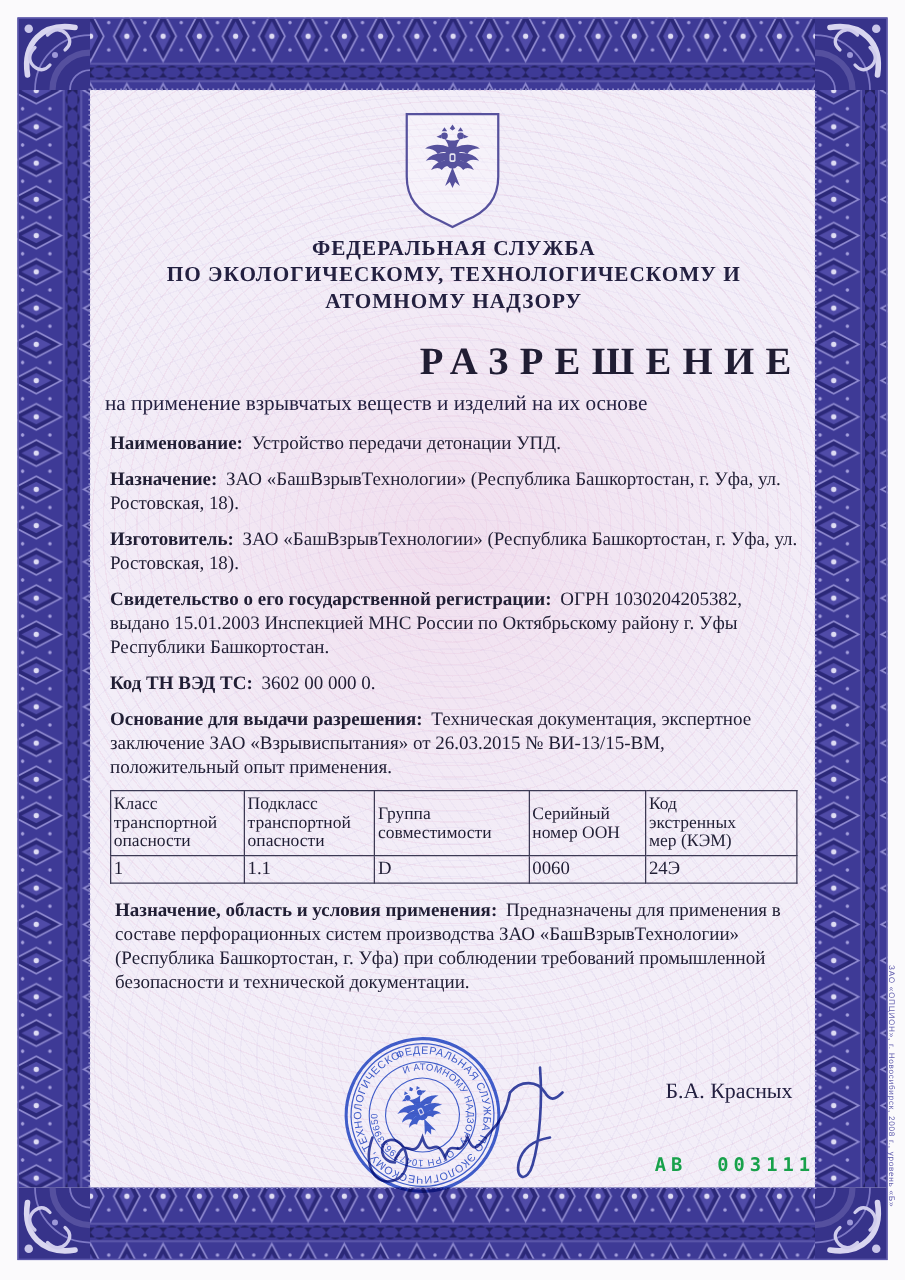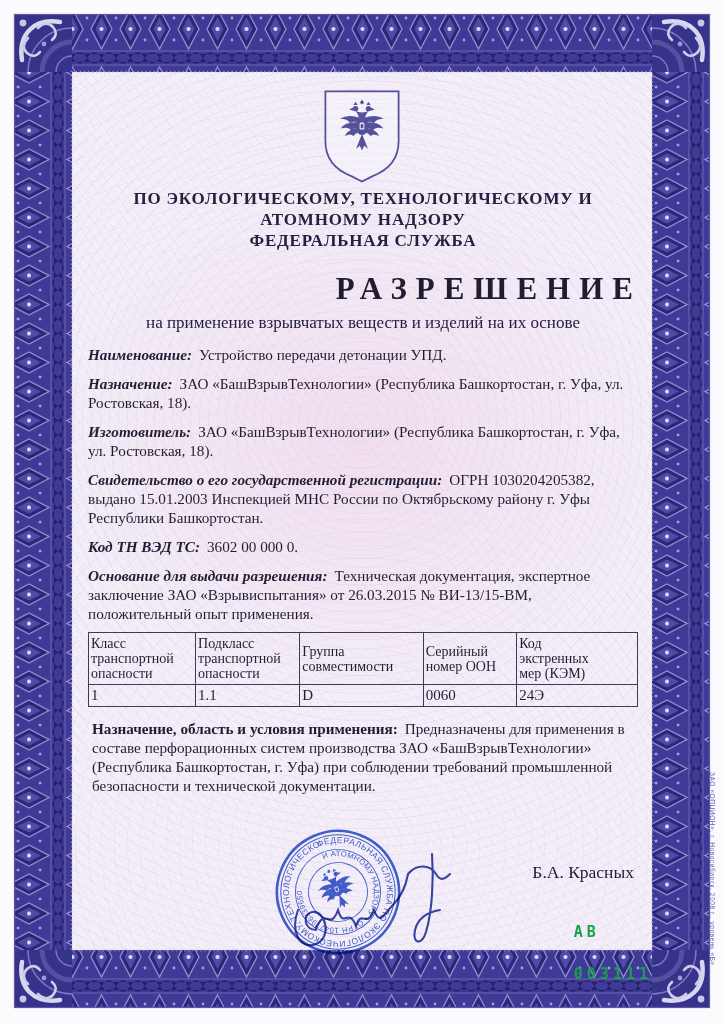--- a/index.html
+++ b/index.html
@@ -23,47 +23,47 @@
       repeating-radial-gradient(circle at 50% 88%, rgba(200,186,226,.14) 0 1px, rgba(0,0,0,0) 1px 13px),
       repeating-linear-gradient(55deg, rgba(124,112,192,.05) 0 1px, rgba(0,0,0,0) 1px 7px),
       #f3eef8;
   }
 
   
   .content{position:absolute;left:84px;top:188px;width:558px;z-index:3;}
   .emblem{position:absolute;left:317px;top:86px;z-index:3;}
   .agency{ text-align:center;font-weight:bold;font-size:17px;line-height:21px;letter-spacing:.8px;color:#232040;}
   .doc-title{margin-top:20px;text-align:right;font-size:31px;line-height:36px;font-weight:bold;letter-spacing:9px;color:#201d33;}
-  .doc-subtitle{margin-top:5px;text-align:center;font-size:17px;line-height:21px;color:#232040;}
+  .doc-subtitle{margin-top:5px;text-align:left;font-size:17px;line-height:21px;color:#232040;}
   .meta-row{margin-top:28px;display:flex;justify-content:space-between;font-size:17px;line-height:20px;padding:0 34px 0 30px;}
   .meta-row b{font-weight:bold;}
   .fields{margin-top:12px;padding:0 4px;}
   .fld{margin:10px 0 0;font-size:15.2px;line-height:19px;text-align:left;}
-  .fld b{font-weight:bold;margin-right:7px;font-style:italic;}
+  .fld b{font-weight:bold;margin-right:7px;}
 
   table.hazard{width:100%;border-collapse:collapse;margin-top:9px;}
   table.hazard th,table.hazard td{
     border:1.6px solid #3c3a54;text-align:left;vertical-align:middle;
   }
   table.hazard th{font-weight:normal;font-size:14px;line-height:15px;padding:3px 2px;white-space:pre-line;}
   table.hazard td{font-size:15px;line-height:21px;padding:0 2px;}
 
   .purpose{margin:12px 0 0;font-size:15.2px;line-height:19px;padding:0 4px;}
   .purpose b{font-weight:bold;margin-right:7px;}
 
   
   .sign-block{position:absolute;right:76px;top:860px;z-index:6;text-align:right;font-size:17.5px;line-height:24px;color:#232040;}
   .sign-block .sig-name{padding-right:14px;}
   .stamp{position:absolute;left:274px;top:828px;z-index:4;opacity:.9;mix-blend-mode:multiply;}
   .autograph{position:absolute;left:282px;top:836px;z-index:5;mix-blend-mode:multiply;}
   .serial{
     position:absolute;right:72px;top:923px;z-index:6;
     font-family:"DejaVu Sans Mono","Liberation Mono",monospace;
     font-weight:bold;font-size:15px;letter-spacing:4px;color:#18a14b;
-    display:flex;gap:24px;flex-direction:column;
+    display:flex;gap:24px;
   }
   .edge-imprint{
     position:absolute;left:709px;top:772px;z-index:3;
     writing-mode:vertical-rl;font-size:6.5px;letter-spacing:.6px;color:#4743a0;opacity:.85;
     font-family:"Liberation Sans","DejaVu Sans",sans-serif;
   }
 </style>
 </head>
 <body>
 
@@ -155,22 +155,22 @@
     </defs>
   </svg>
 
   <svg class="emblem" width="90" height="100" viewBox="0 0 100 112" style="color:#56519d">
     <path d="M9 6 H91 V62 C91 82 80 94 62 101 L50 107 L38 101 C20 94 9 82 9 62 Z" fill="rgba(252,250,255,0.35)" stroke="#56519d" stroke-width="2"></path>
     <use href="#eagle" x="20" y="14" width="60" height="66"></use>
   </svg>
 
   <div class="content">
     <div class="agency">
+      <div>ФЕДЕРАЛЬНАЯ СЛУЖБА</div>
       <div>ПО ЭКОЛОГИЧЕСКОМУ, ТЕХНОЛОГИЧЕСКОМУ И АТОМНОМУ НАДЗОРУ</div>
-      <div>ФЕДЕРАЛЬНАЯ СЛУЖБА</div>
     </div>
 
     <div class="doc-title">РАЗРЕШЕНИЕ</div>
     <div class="doc-subtitle">на применение взрывчатых веществ и изделий на их основе</div>
 
 
     <div class="fields">
       <p class="fld">
         <b>Наименование:</b><span>Устройство передачи детонации УПД.</span>
       </p>

